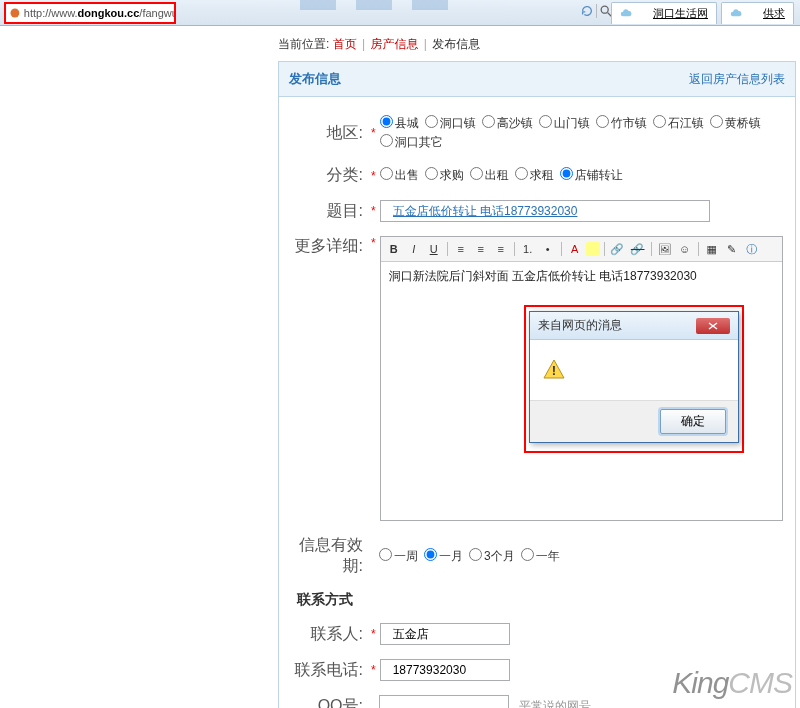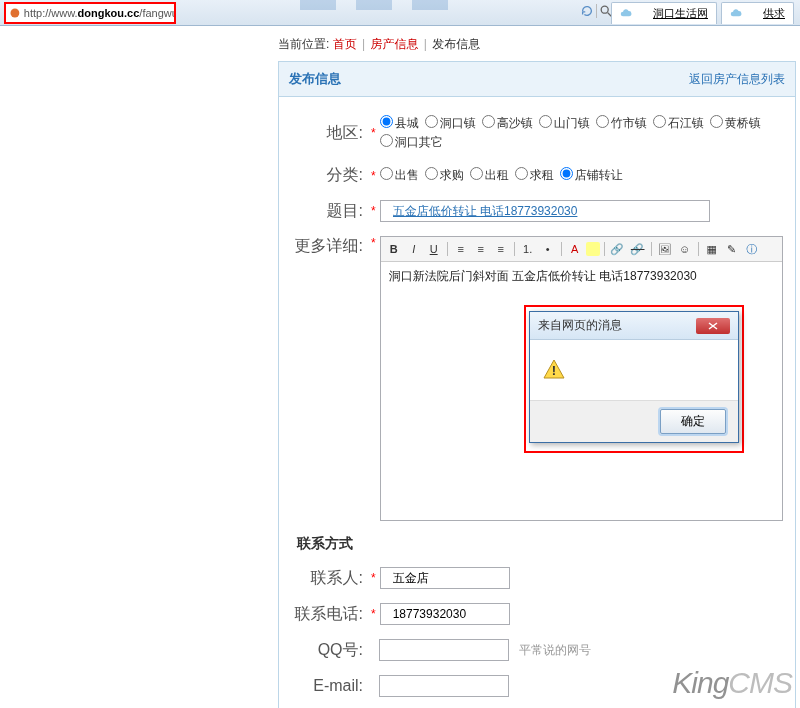--- a/index.html
+++ b/index.html
@@ -231,20 +231,42 @@
             <span class="tb-btn">☺</span>
             <span class="tb-sep"></span>
             <span class="tb-btn">▦</span>
             <span class="tb-btn">✎</span>
             <span class="tb-btn" style="color:#2a72b5">ⓘ</span>
           </div>
           <div class="editor-body">洞口新法院后门斜对面 五金店低价转让 电话18773932030</div>
         </div>
       </div>
 
+      <div class="row">
+        <span class="lbl">信息有效期:</span>
+        <span style="width:12px"></span>
+        <span class="ctrls" id="expires">
+            <label>
+              <input type="radio" name="expire" style="">
+              <span>一周</span>
+            </label>
+            <label>
+              <input type="radio" name="expire" checked="" style="">
+              <span>一月</span>
+            </label>
+            <label>
+              <input type="radio" name="expire" style="">
+              <span>3个月</span>
+            </label>
+            <label>
+              <input type="radio" name="expire" style="">
+              <span>一年</span>
+            </label>
+          </span>
+      </div>
 
       <div class="section-title">联系方式</div>
 
       <div class="row">
         <span class="lbl">联系人:</span>
         <span class="req">*</span>
         <input class="txt-input" style="width: 130px;" value="五金店">
       </div>
       <div class="row">
         <span class="lbl">联系电话:</span>

